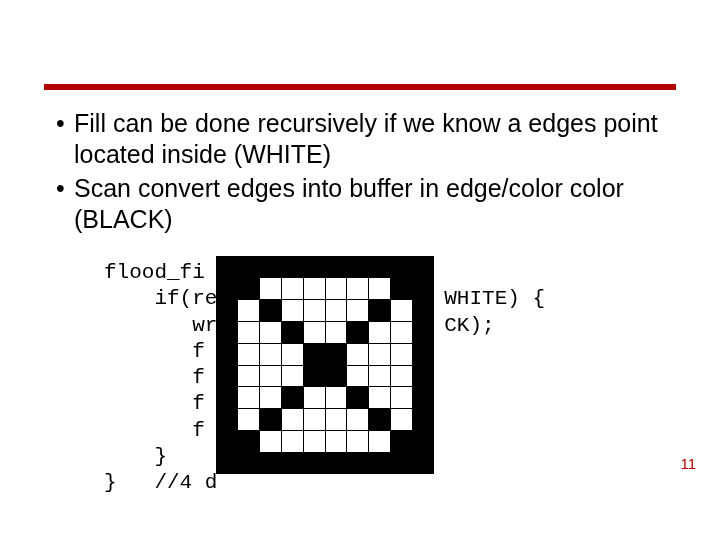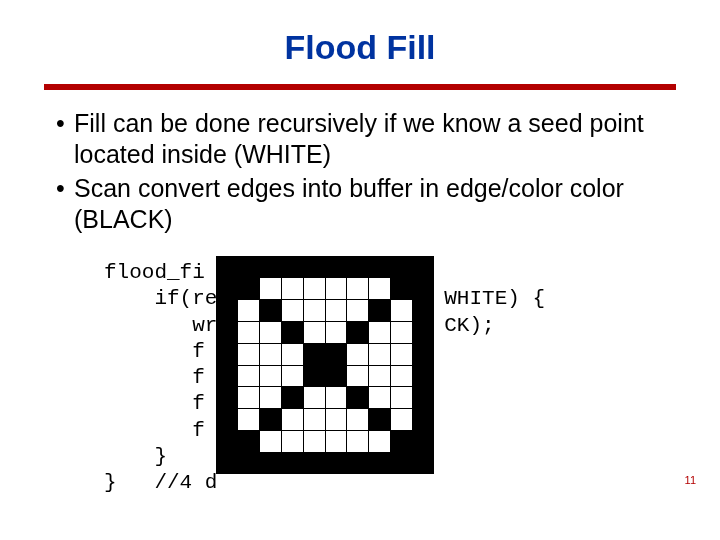--- a/index.html
+++ b/index.html
@@ -63,22 +63,22 @@
     width: 560px;
     font-family: "Courier New", Courier, monospace;
     font-size: 21px;
     line-height: 1.25;
     color: #000000;
     white-space: pre;
   }
   .pagenum {
     position: absolute;
     right: 24px;
-    bottom: 54px;
-    font-size: 11px;
+    bottom: 68px;
+    font-size: 15px;
     color: #b30000;
     margin-top: 28px;
   }
   
   .ffimg {
     position: absolute;
     top: 256px;
     left: 216px;
     width: 218px;
     height: 218px;
@@ -101,28 +101,27 @@
   }
   .ffimg .pixgrid .c.w {
     background: #ffffff;
   }
 </style>
 </head>
 <body>
 
 <div class="slide">
 
-  <div class="title">Flood Fill</div>
 
   <div class="rule"></div>
 
   <div class="body">
     <div class="bullet">
       <div class="dot">•</div>
-      <div class="txt">Fill can be done recursively if we know a seed point located inside (WHITE)</div>
+      <div class="txt">Fill can be done recursively if we know a edges point located inside (WHITE)</div>
     </div>
     <div class="bullet">
       <div class="dot">•</div>
       <div class="txt">Scan convert edges into buffer in edge/color color (BLACK)</div>
     </div>
   </div>
 
   <div class="codeblock"><span>flood_fi</span>
 <span>    if(re                  WHITE) {</span>
 <span>       wr                  CK);</span>

